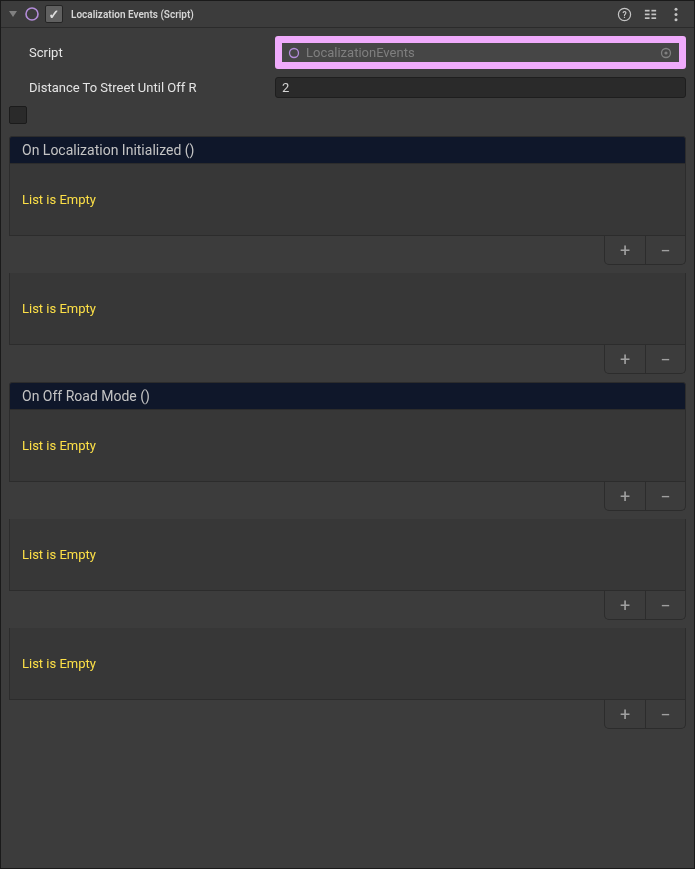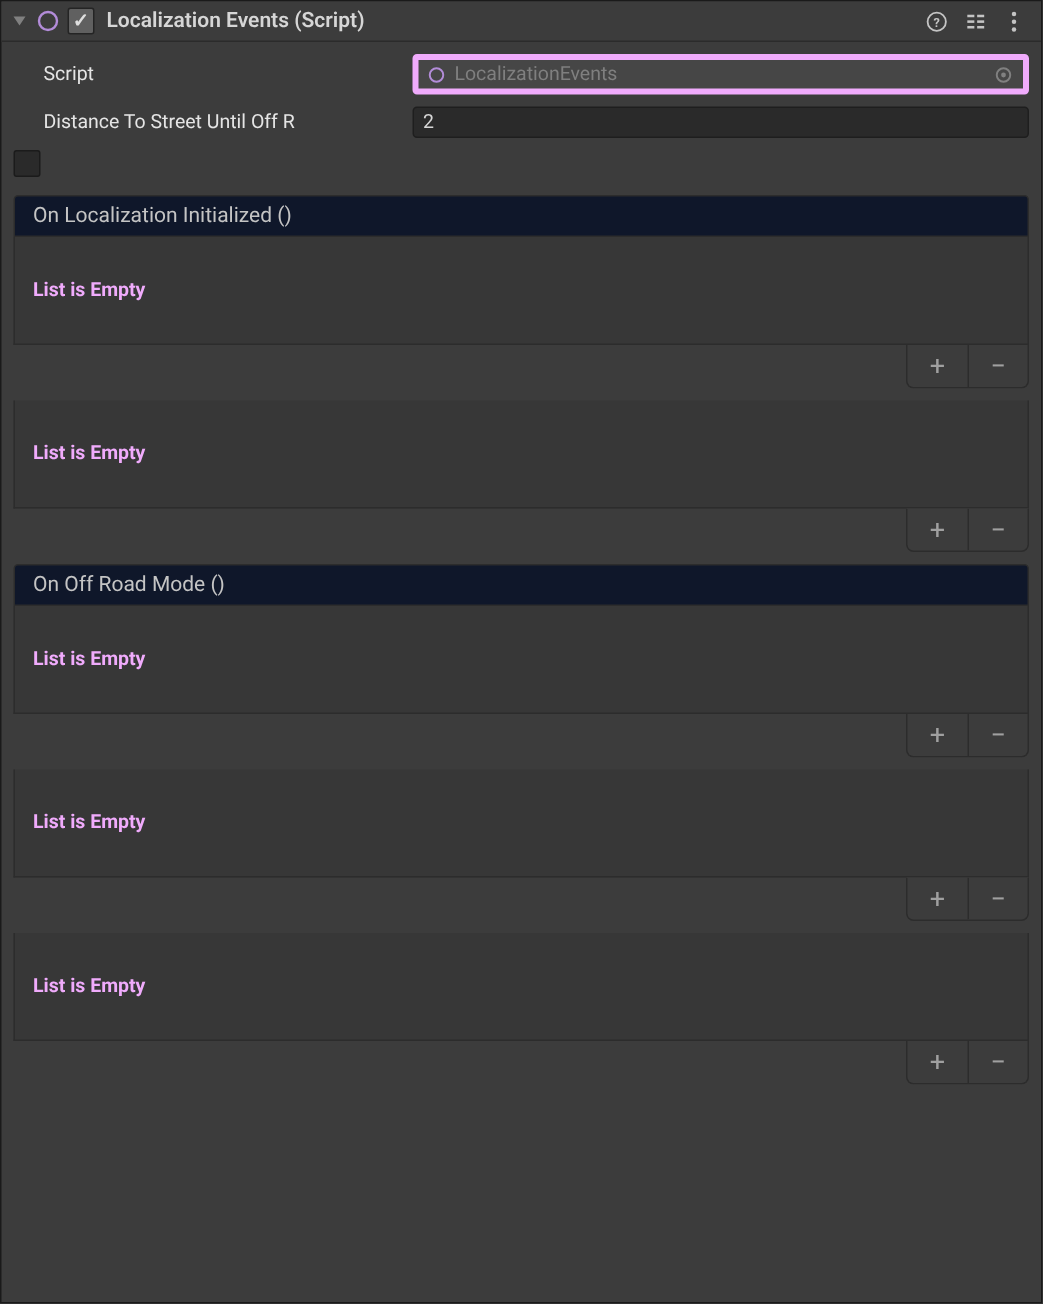--- a/index.html
+++ b/index.html
@@ -56,21 +56,21 @@
       content: "✓";
       color: #dedede;
       font-size: 13px;
       font-weight: bold;
     }
     .component-title {
       font-weight: 600;
       color: #d6d6d6;
       margin-left: 4px;
       flex: 1;
-      font-size: 14px;
+      font-size: 10px;
     }
     .header-icons {
       display: flex;
       gap: 10px;
       align-items: center;
       padding-right: 4px;
     }
     .header-icon {
       width: 16px;
       height: 16px;
@@ -94,21 +94,21 @@
       padding-left: 20px;
       color: #e5e5e5;
       white-space: nowrap;
       overflow: hidden;
     }
     .script-field {
       flex: 1;
       display: flex;
       align-items: center;
       background: #464646;
-      border: 4px solid #f0abfc;
+      border: 7px solid #f0abfc;
       border-radius: 3px;
       padding: 2px 6px;
       gap: 6px;
       color: #7f7f7f;
       position: relative;
     }
     .script-field .obj-ring {
       width: 12px; height: 12px;
     }
     .object-picker {
@@ -147,22 +147,21 @@
       border-radius: 3px 3px 0 0;
       padding: 5px 12px;
       color: #C4C4C4;
       font-size: 14px;
     }
     .event-body {
       background: #373737;
       border: 1px solid #2c2c2c;
       border-top: none;
       padding: 28px 12px;
-      color: #f0abfc;
-      font-weight: bold;
+      color: #fde047;
     }
     .event-footer {
       display: flex;
       justify-content: flex-end;
     }
     .footer-controls {
       display: flex;
       background: #3c3c3c;
       border: 1px solid #2c2c2c;
       border-top: none;

